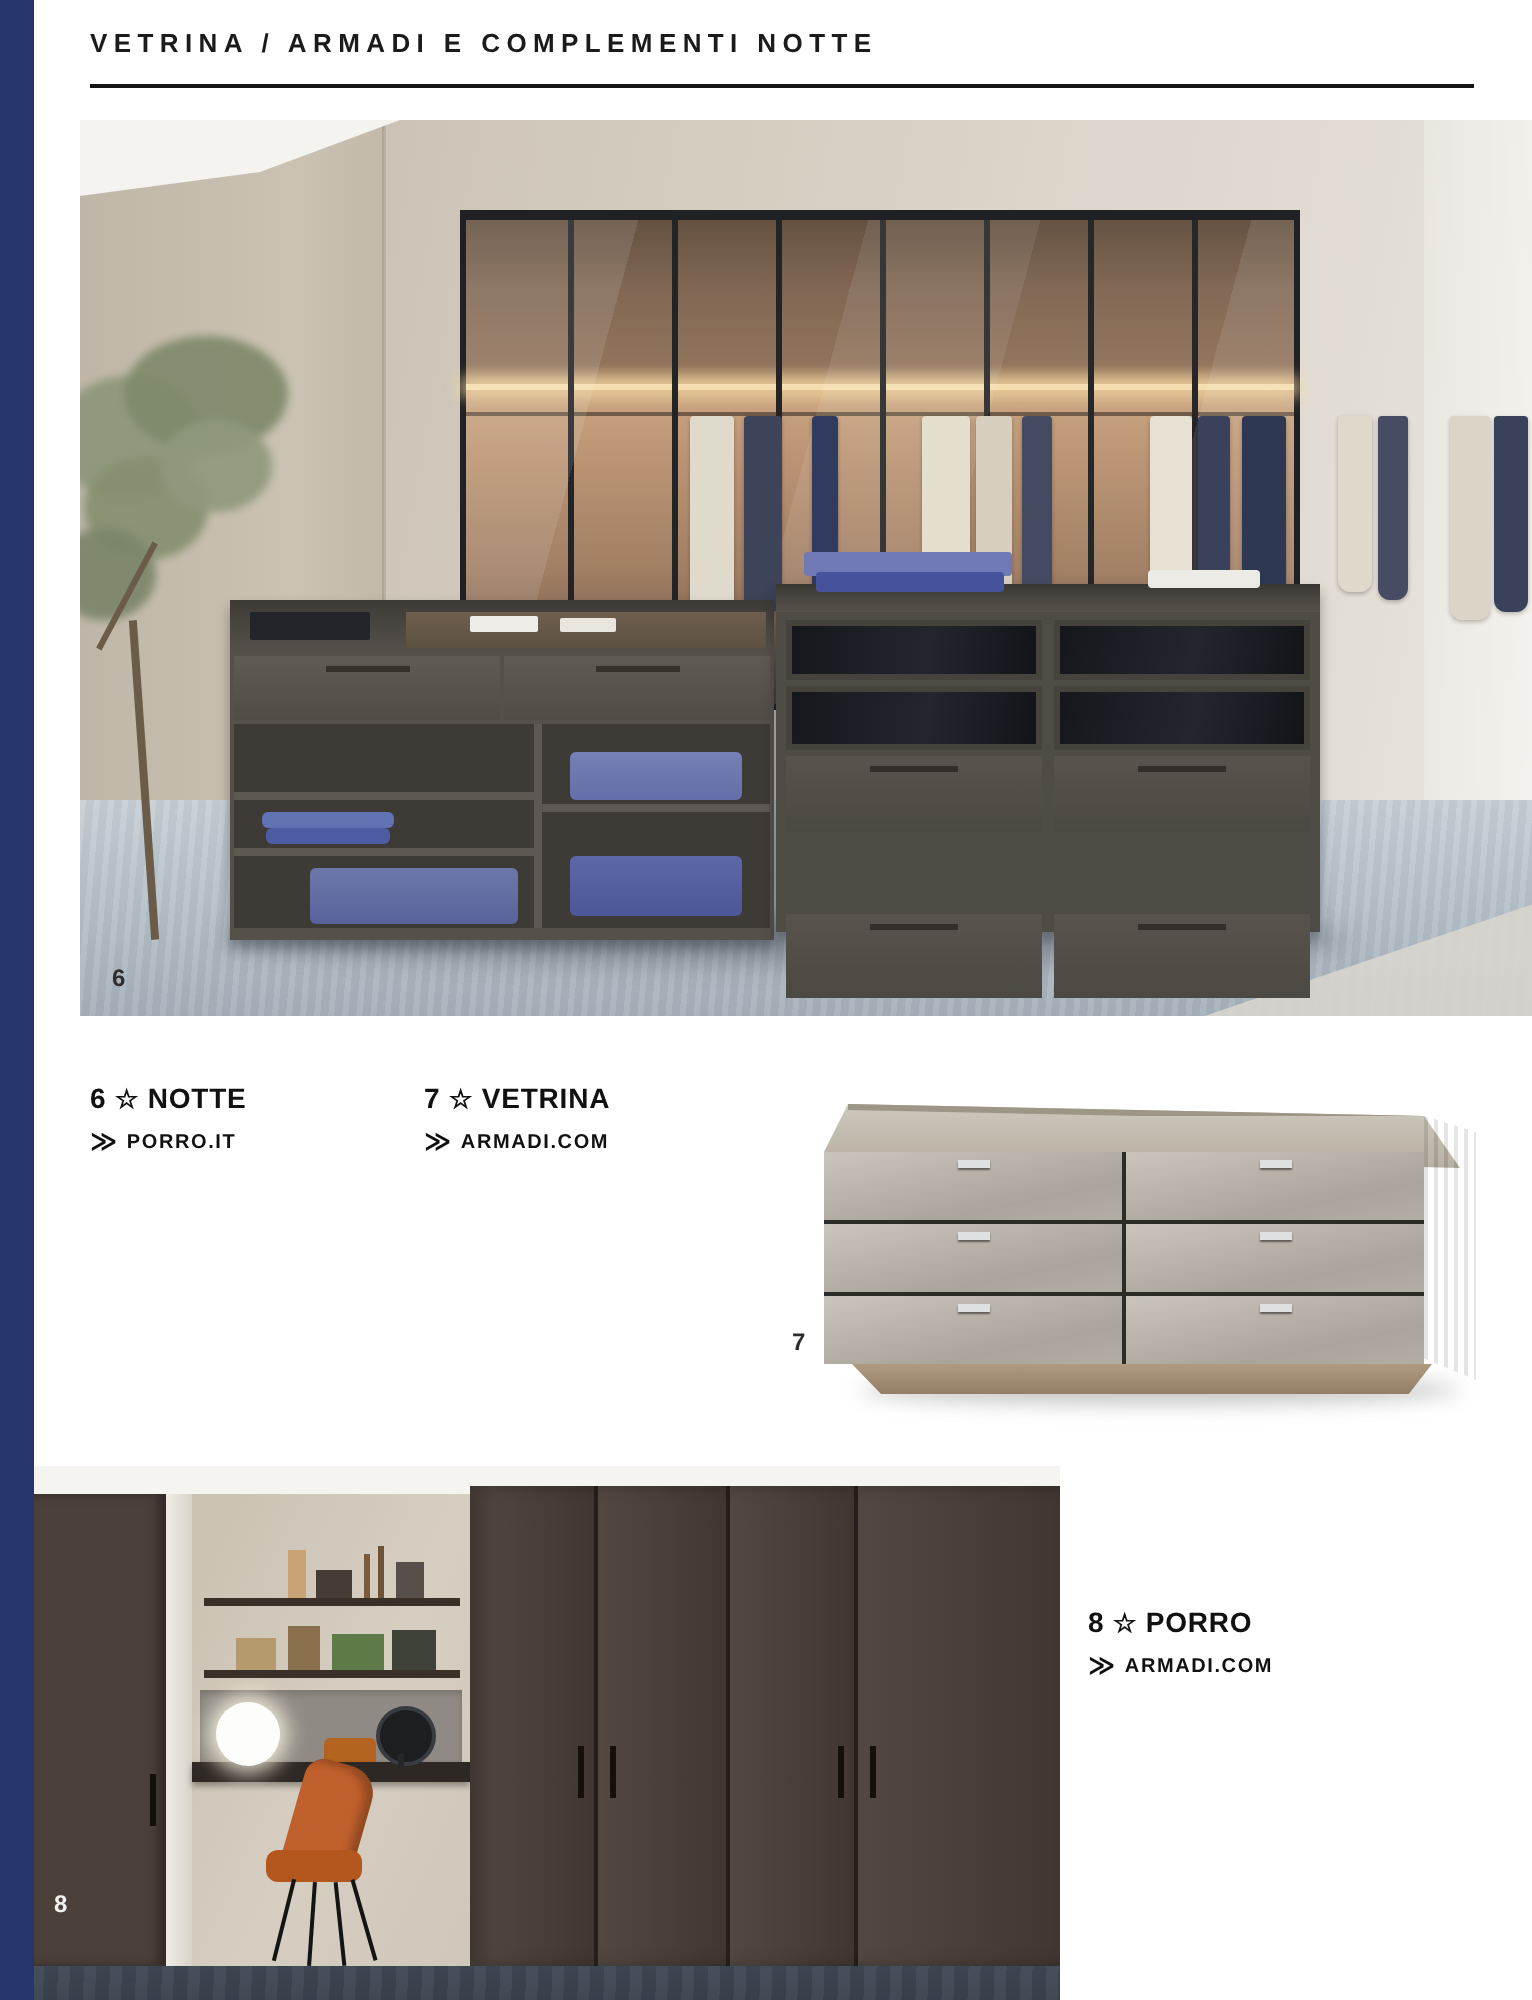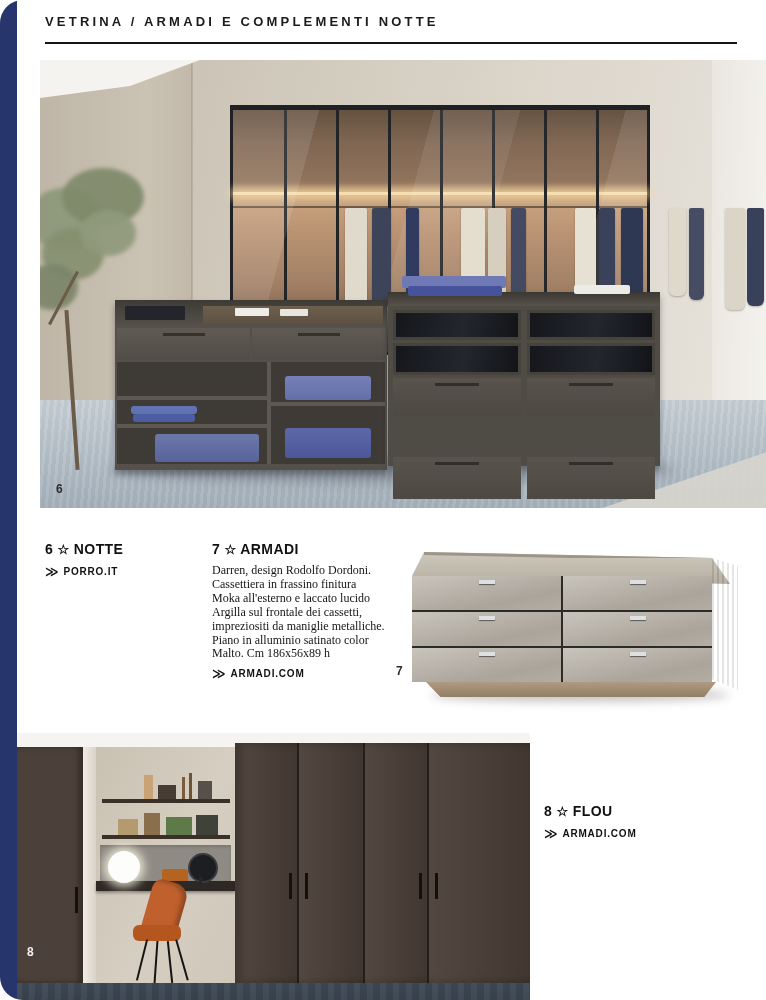--- a/index.html
+++ b/index.html
@@ -1,21 +1,21 @@
 <!DOCTYPE html>
 <html><head>
 <meta charset="utf-8">
 <style>
   :root{
     --navy:#26356b; --ink:#1b1b1b; --serif-ink:#141414;
     --rug:#b7c2ca; --door:#4a3e37; --chair:#c0602c;
   }
   html,body{margin:0;padding:0;background:#fff;}
   .page{position:relative;width:766px;height:1000px;background:#fff;overflow:hidden;
-        font-family:"Liberation Sans",sans-serif;border-radius:23px;}
+        font-family:"Liberation Sans",sans-serif;}
   .abs{position:absolute;}
 
   
   .navy-bar{left:0;top:0;width:17px;height:1000px;background:var(--navy);}
 
   
   .page-title{left:45px;top:14px;margin:0;font-size:13px;font-weight:700;
               letter-spacing:3.2px;color:var(--ink);}
   .header-rule{left:45px;top:42px;width:692px;height:2px;background:#151515;}
 
@@ -265,22 +265,21 @@
 
   <section class="prod prod-flou">
     <h2><span>6</span> <span class="star">☆</span> <span>NOTTE</span></h2>
     <div class="plink">
         <span class="arrow">≫</span>
         <span>PORRO.IT</span>
       </div>
   </section>
 
   <section class="prod prod-minotti">
-    <h2><span>7</span> <span class="star">☆</span> <span>ARMADI</span></h2>
-    <p>Darren, design Rodolfo Dordoni. Cassettiera in frassino finitura Moka all'esterno e laccato lucido Argilla sul frontale dei cassetti, impreziositi da maniglie metalliche. Piano in alluminio satinato color Malto. Cm 186x56x89 h</p>
+    <h2><span>7</span> <span class="star">☆</span> <span>VETRINA</span></h2>
     <div class="plink">
         <span class="arrow">≫</span>
         <span>ARMADI.COM</span>
       </div>
   </section>
 
   <figure class="abs dresser-fig">
     <div class="abs dr-shadow"></div>
     <div class="abs dr-top"></div>
     <div class="abs dr-rim"></div>
@@ -343,20 +342,20 @@
     <div class="abs chair-seat"></div>
     <div class="leg" style="left:124px;top:206px;transform:rotate(14deg);"></div>
     <div class="leg" style="left:138px;top:208px;transform:rotate(4deg);"></div>
     <div class="leg" style="left:152px;top:208px;transform:rotate(-6deg);"></div>
     <div class="leg" style="left:164px;top:206px;transform:rotate(-16deg);"></div>
 
     <span class="abs page-number">8</span>
   </figure>
 
   <section class="prod prod-porro">
-    <h2><span>8</span> <span class="star">☆</span> <span>FLOU</span></h2>
+    <h2><span>8</span> <span class="star">☆</span> <span>PORRO</span></h2>
     <div class="plink">
         <span class="arrow">≫</span>
         <span>ARMADI.COM</span>
       </div>
   </section>
 
 </div>
 
 </body></html>

